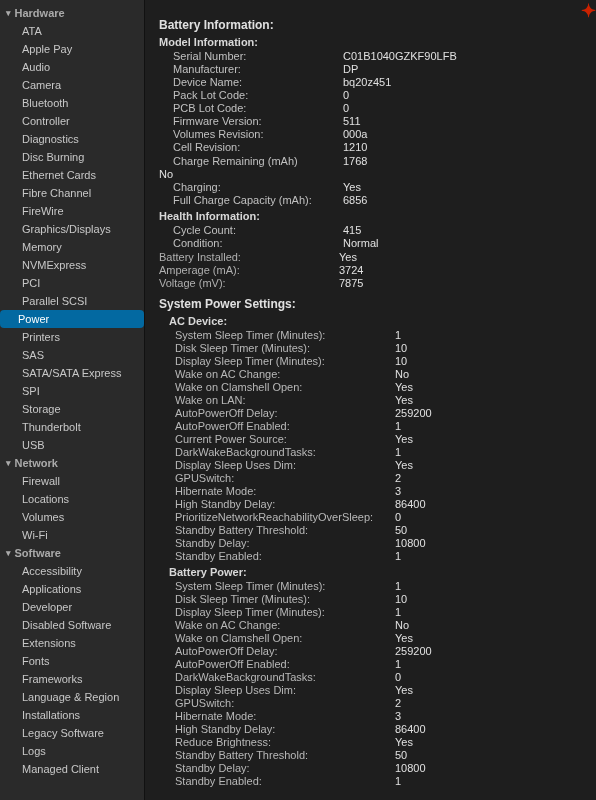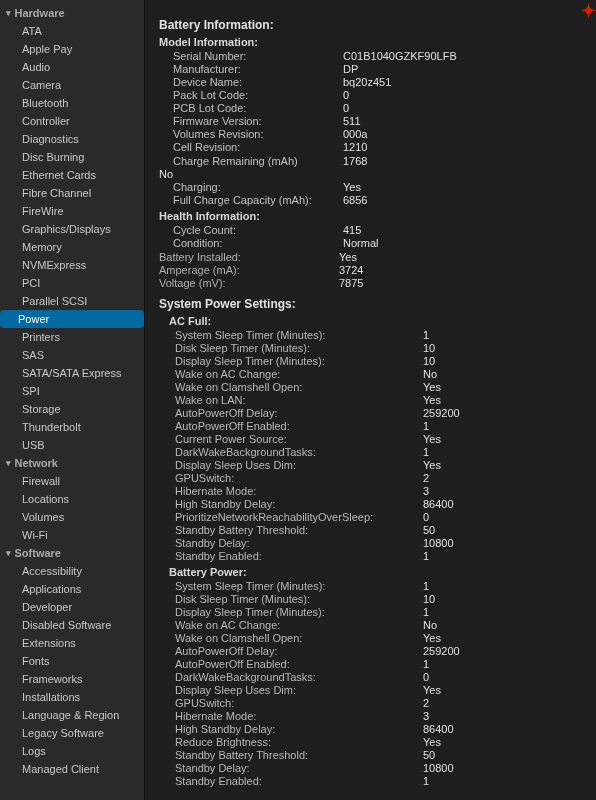--- a/index.html
+++ b/index.html
@@ -104,21 +104,20 @@
       margin-left: 10px;
     }
     .power-subsection {
       margin-left: 6px;
       margin-bottom: 4px;
     }
     .power-row {
       display: flex;
       align-items: baseline;
       margin-bottom: 1px;
-      gap: 28px;
     }
     .power-label {
       color: #b8b8b8;
       min-width: 220px;
       font-size: 11px;
     }
     .power-value {
       color: #e0e0e0;
       font-size: 11px;
     }
@@ -184,22 +183,22 @@
     <span>Software</span>
   </div>
   <div>
     <div class="sidebar-item">Accessibility</div>
     <div class="sidebar-item">Applications</div>
     <div class="sidebar-item">Developer</div>
     <div class="sidebar-item">Disabled Software</div>
     <div class="sidebar-item">Extensions</div>
     <div class="sidebar-item">Fonts</div>
     <div class="sidebar-item">Frameworks</div>
+    <div class="sidebar-item">Language &amp; Region</div>
     <div class="sidebar-item">Installations</div>
-    <div class="sidebar-item">Language &amp; Region</div>
     <div class="sidebar-item">Legacy Software</div>
     <div class="sidebar-item">Logs</div>
     <div class="sidebar-item">Managed Client</div>
 
   </div>
 </div>
 
 <div id="main" style="position:relative;">
 
   <div class="top-right-icon" style="position:absolute;top:0;right:0;color:#cc2200;font-size:18px;">✦</div>
@@ -283,21 +282,21 @@
     </div>
     <div class="info-row">
       <span class="info-label">Voltage (mV):</span>
       <span class="info-value">7875</span>
     </div>
   </div>
 
   <div class="section-title" style="">System Power Settings:</div>
 
   <div class="power-section">
-    <div class="subsection-title">AC Full:</div>
+    <div class="subsection-title">AC Device:</div>
     <div class="power-subsection">
       <div class="power-row">
         <span class="power-label">System Sleep Timer (Minutes):</span>
         <span class="power-value">1</span>
       </div>
       <div class="power-row">
         <span class="power-label">Disk Sleep Timer (Minutes):</span>
         <span class="power-value">10</span>
       </div>
       <div class="power-row">

